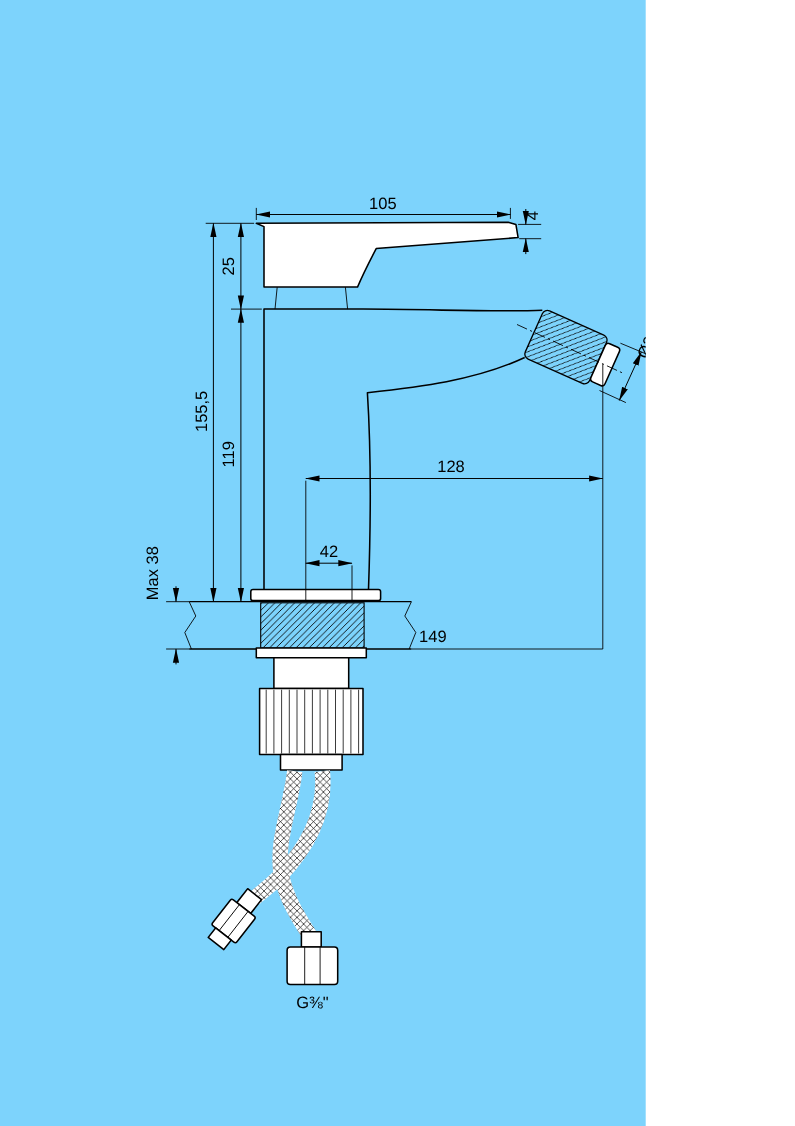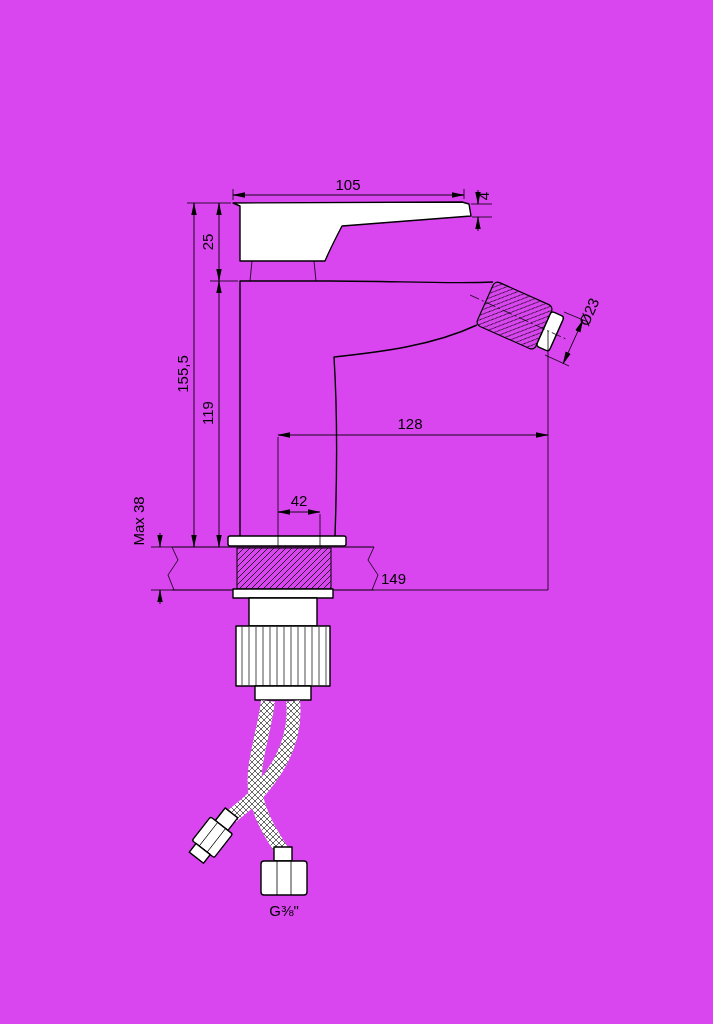--- a/index.html
+++ b/index.html
@@ -1,16 +1,16 @@
 <!DOCTYPE html>
 <html><head>
 <meta charset="utf-8">
 <style>
   html,body{margin:0;padding:0;background:#ffffff}
-  .stage{width:713px;height:1024px;position:relative;background:#d946ef;overflow:hidden;
+  .stage{width:587px;height:1024px;position:relative;background:#7dd3fc;overflow:hidden;
          font-family:"Liberation Sans",sans-serif}
   svg{display:block}
   .outf{fill:#ffffff;stroke:#000;stroke-width:1.4;stroke-linejoin:round}
   .out{fill:none;stroke:#000;stroke-width:1.4;stroke-linejoin:round}
   .thin{fill:none;stroke:#000;stroke-width:.8}
   .dim{fill:none;stroke:#000;stroke-width:.9}
   .rib{fill:none;stroke:#000;stroke-width:.7}
   .deckline{fill:none;stroke:#000;stroke-width:1.2}
   text{font-family:"Liberation Sans",sans-serif;font-size:15px;fill:#000}
   .mid{text-anchor:middle}

